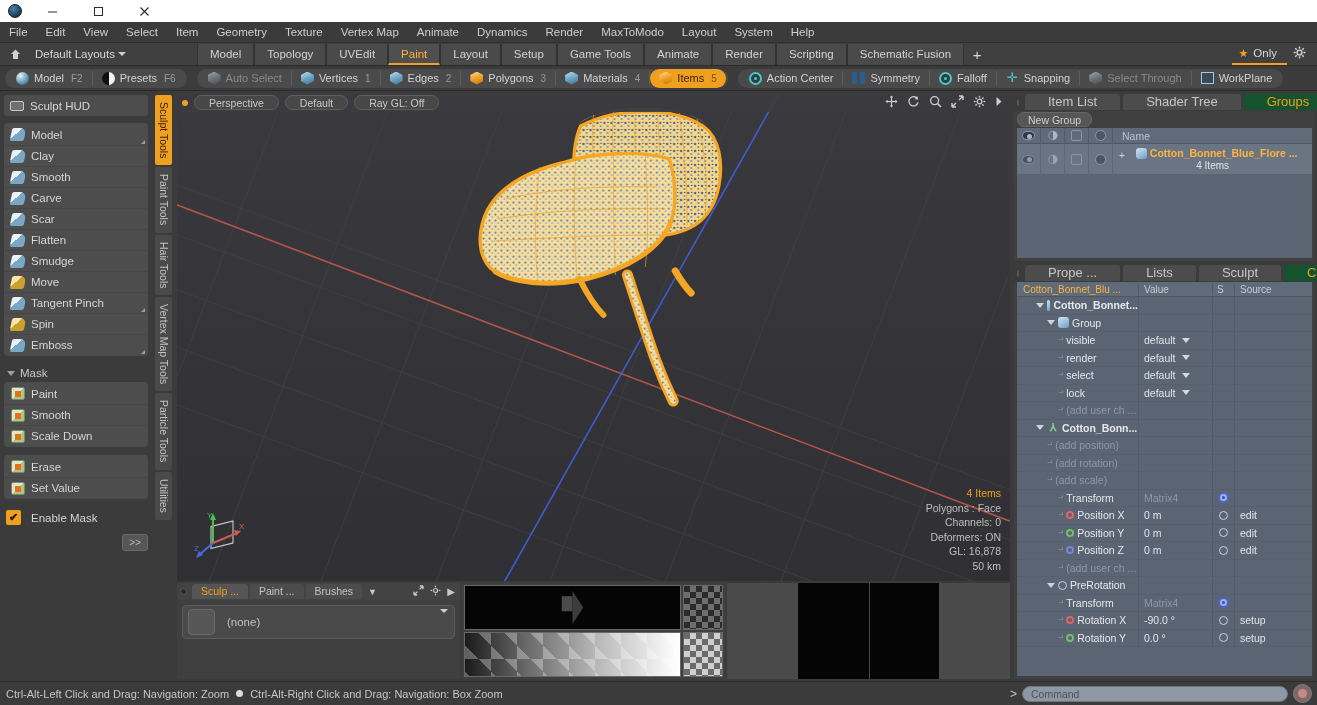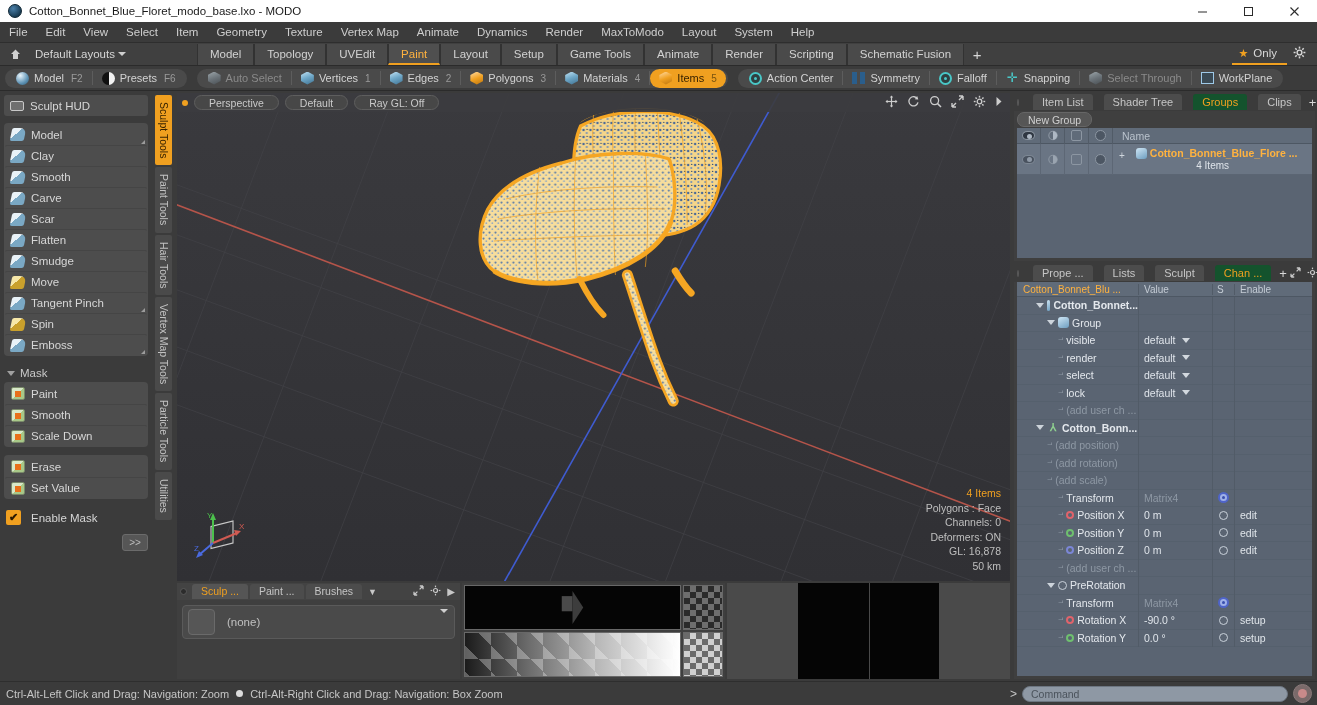--- a/index.html
+++ b/index.html
@@ -233,22 +233,22 @@
     background-size:26px 26px; background-position:0 0;
   }
   .bp-right { flex:1; background:#4a4a4a; display:grid; grid-template-columns:1fr 1fr 1fr 1fr; }
   .bp-right div { border:0; }
 
   
   .rightpanel { width:305px; flex:0 0 305px; background:#3b3b3b; display:flex; flex-direction:column; padding:2px; gap:3px; }
   .rp-sec { background:#3f3f3f; display:flex; flex-direction:column; min-height:0; }
   .rp-tabs { height:18px; display:flex; align-items:center; background:#3b3b3b; padding-left:3px; gap:3px; }
   .rp-tab {
-    height:16px;line-height:16px;padding:0 9px;font-size:11px;color:#c6c6c6;
-    background:#4c4c4c;border-radius:3px 3px 0 0;white-space:nowrap;margin-left:8px;
+    height:16px;line-height:16px;padding:0 23px;font-size:13px;color:#c6c6c6;
+    background:#4c4c4c;border-radius:3px 3px 0 0;white-space:nowrap;
   }
   .rp-tab.active { color:#f0a020; background:#14532d; }
   .rp-tools { margin-left:auto; display:flex; align-items:center; gap:6px; padding-right:4px; color:#c8c8c8; font-size:10px; }
   .newgroup-row { height:17px; display:flex; align-items:center; padding:1px 3px; }
   .newgroup-btn {
     height:15px;line-height:15px;padding:0 10px;background:#565656;border-radius:7px;
     color:#d0d0d0;font-size:10.5px;border:1px solid #666;
   }
   .tbl { flex:1; background:#5a6472; margin:0 3px 3px 3px; display:flex; flex-direction:column; min-height:0; }
   .tbl-head { height:16px; display:flex; align-items:center; background:#606b79; border-bottom:1px solid #4d5763; }
@@ -319,21 +319,20 @@
   }
   .rec-btn i { width:9px;height:9px;border-radius:50%;background:#c98a8a;display:block; }
 </style>
 </head>
 <body>
 
 <div class="app">
 
   <div class="titlebar">
     <div class="tb-icon"></div>
-    <div class="tb-title">Cotton_Bonnet_Blue_Floret_modo_base.lxo - MODO</div>
     <div class="win-btns">
       <div class="win-btn">
         <svg width="11" height="11" viewBox="0 0 11 11">
             <line x1="1" y1="6" x2="10" y2="6" stroke="#2b2b2b" stroke-width="1"></line>
           </svg>
       </div>
       <div class="win-btn">
         <svg width="11" height="11" viewBox="0 0 11 11">
             <rect x="1.5" y="1.5" width="8" height="8" fill="none" stroke="#2b2b2b" stroke-width="1"></rect>
           </svg>
@@ -928,21 +927,21 @@
                 </svg>
             </span>
             <span>▶</span>
           </div>
         </div>
         <div class="tbl" style="margin-top:0;">
           <div class="ch-head">
             <div class="c1">Cotton_Bonnet_Blu ...</div>
             <div class="c2">Value</div>
             <div class="c3">S</div>
-            <div class="c4">Enable</div>
+            <div class="c4">Source</div>
           </div>
           <div class="ch-body" id="chbody">
               <div class="ch-row bold">
                 <div class="c1">
                   <span class="ind" style="width: 0px;"></span>
                   <span class="tri-dn"></span>
                   <span class="chip"></span>
                   <span>Cotton_Bonnet...</span>
                 </div>
                 <div class="c2">

